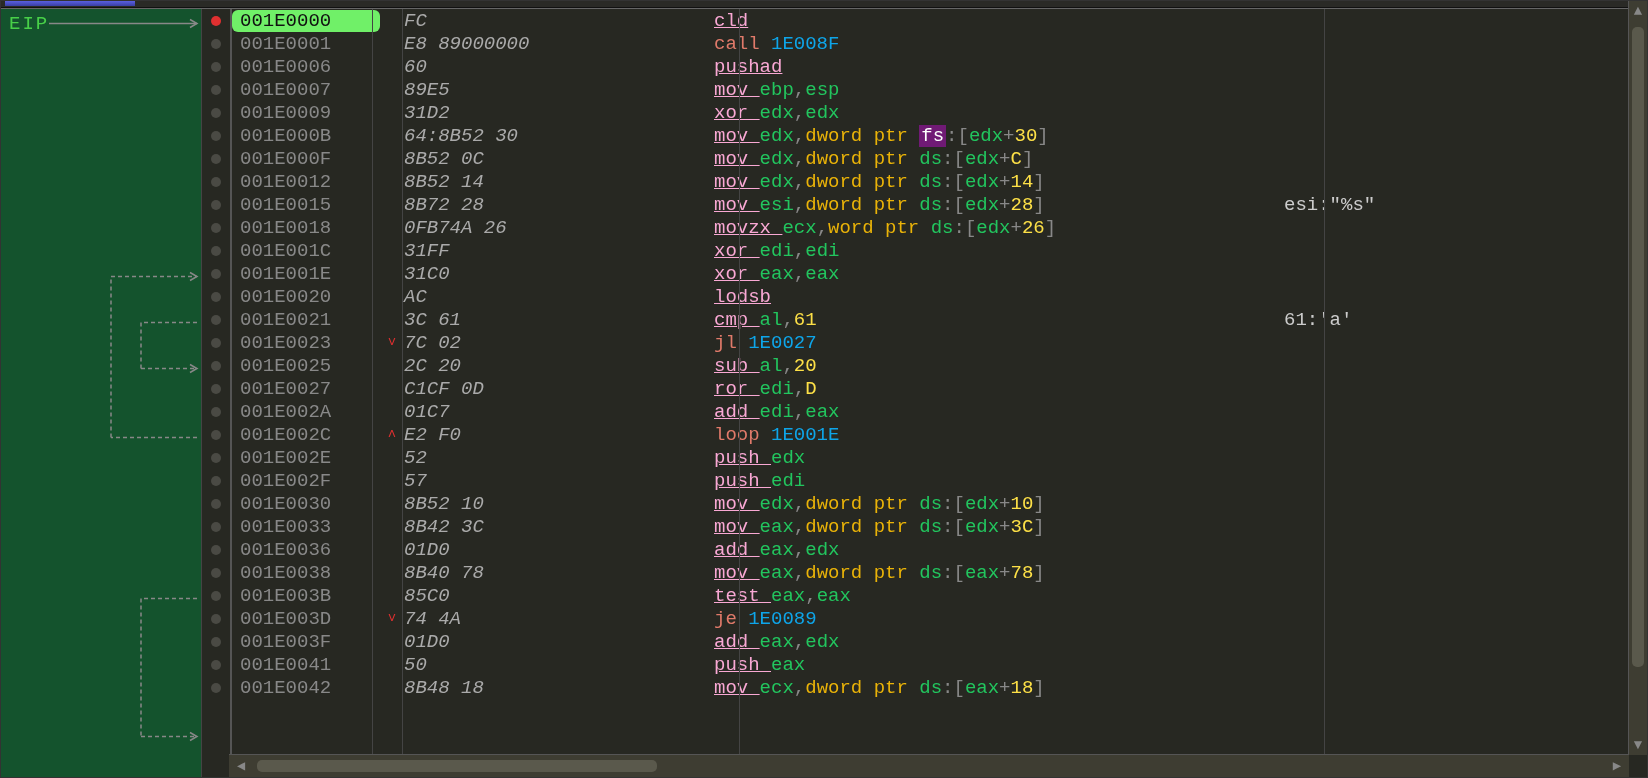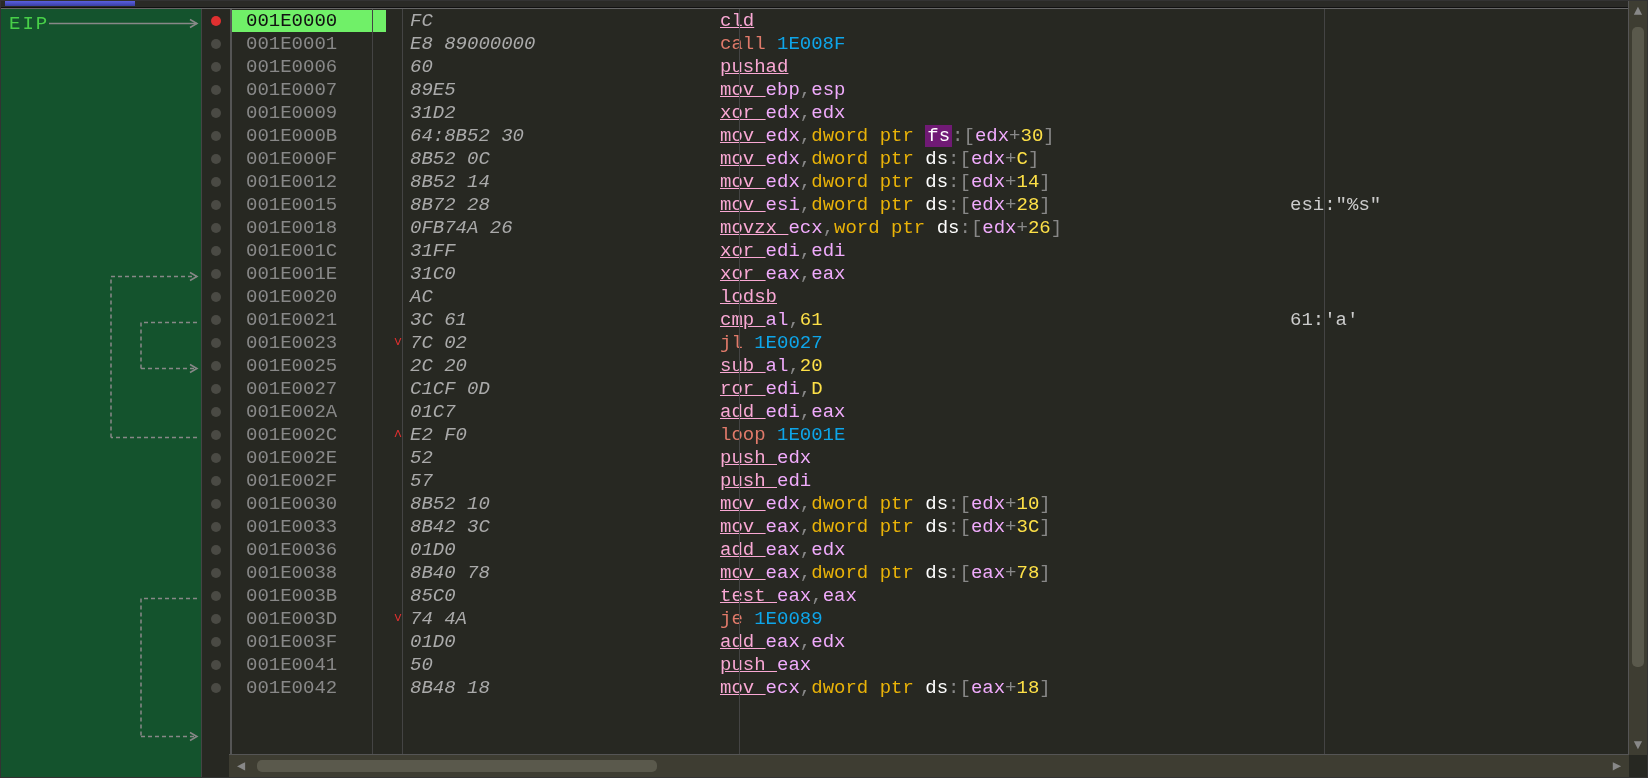--- a/index.html
+++ b/index.html
@@ -79,22 +79,23 @@
     position: relative;
   }
   .lines {
     position: absolute;
     left: 0; top: 0; right: 16px;
     white-space: pre;
   }
   .addrcol {
     display: inline-block;
     width: 140px;
-    padding-left: 14px;
+    padding-left: 8px;
     color: #888;
+    border-radius: 6px;
   }
   .addrcol.eip {
     background: #70f068;
     color: #111;
   }
   .jmpcol {
     display: inline-block;
     width: 24px;
     text-align: center;
     color: #e03030;
@@ -116,26 +117,26 @@
     color: #ccc;
   }
   .sep {
     position: absolute;
     top: 0; bottom: 16px;
     width: 1px;
     background: #444;
   }
   .mn   { color: #f9a8d4; text-decoration: underline; } 
   .mnf  { color: #e07a6a; } 
-  .reg  { color: #f0abfc; text-align: right; }
+  .reg  { color: #22c55e; text-align: right; }
   .num  { color: #fde047; }
   .addr { color: #0ea5e9; }
   .pun  { color: #888; }
   .kw   { color: #eab308; } 
-  .seg  { color: #ffffff; }
+  .seg  { color: #22c55e; }
   .seg-hl { color: #fff; background: #701a75; padding: 0 2px; }
   .scrollv, .scrollh { background: #3e3d32; position: absolute; }
   .scrollv { right: 0; top: 0; bottom: 22px; width: 18px; border-left:1px solid #555;}
   .scrollh { left: 228px; right: 18px; bottom: 0; height: 22px; border-top:1px solid #555;}
   .scrollv .thumb { position: absolute; width: 12px; left:3px; background: #5a594c; border-radius: 5px; }
   .scrollh .thumb { position: absolute; height: 12px; top:5px; background: #5a594c; border-radius: 5px; }
   .scrollv .arrow, .scrollh .arrow {
     position: absolute; color:#888; font-size:14px; width:16px;height:16px;
     display:flex;align-items:center;justify-content:center;
   }

